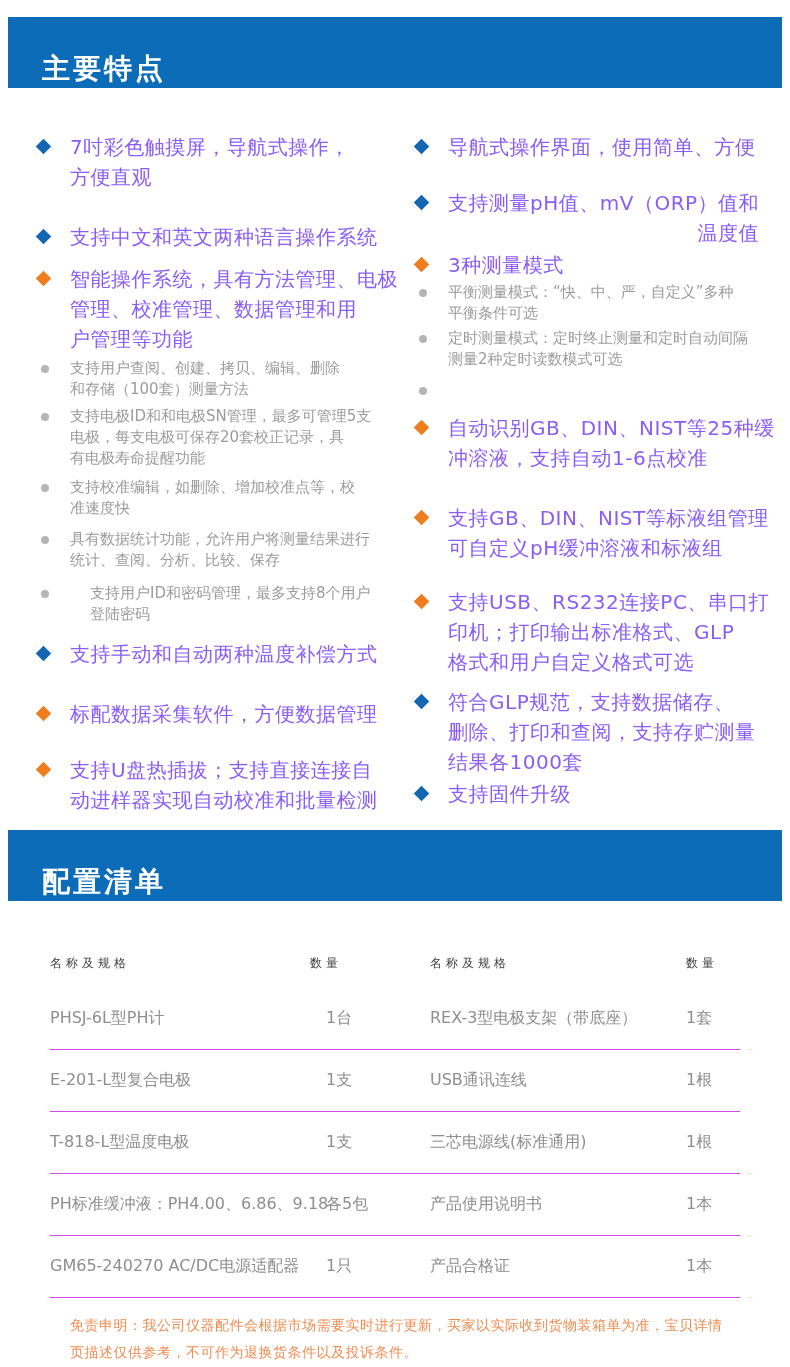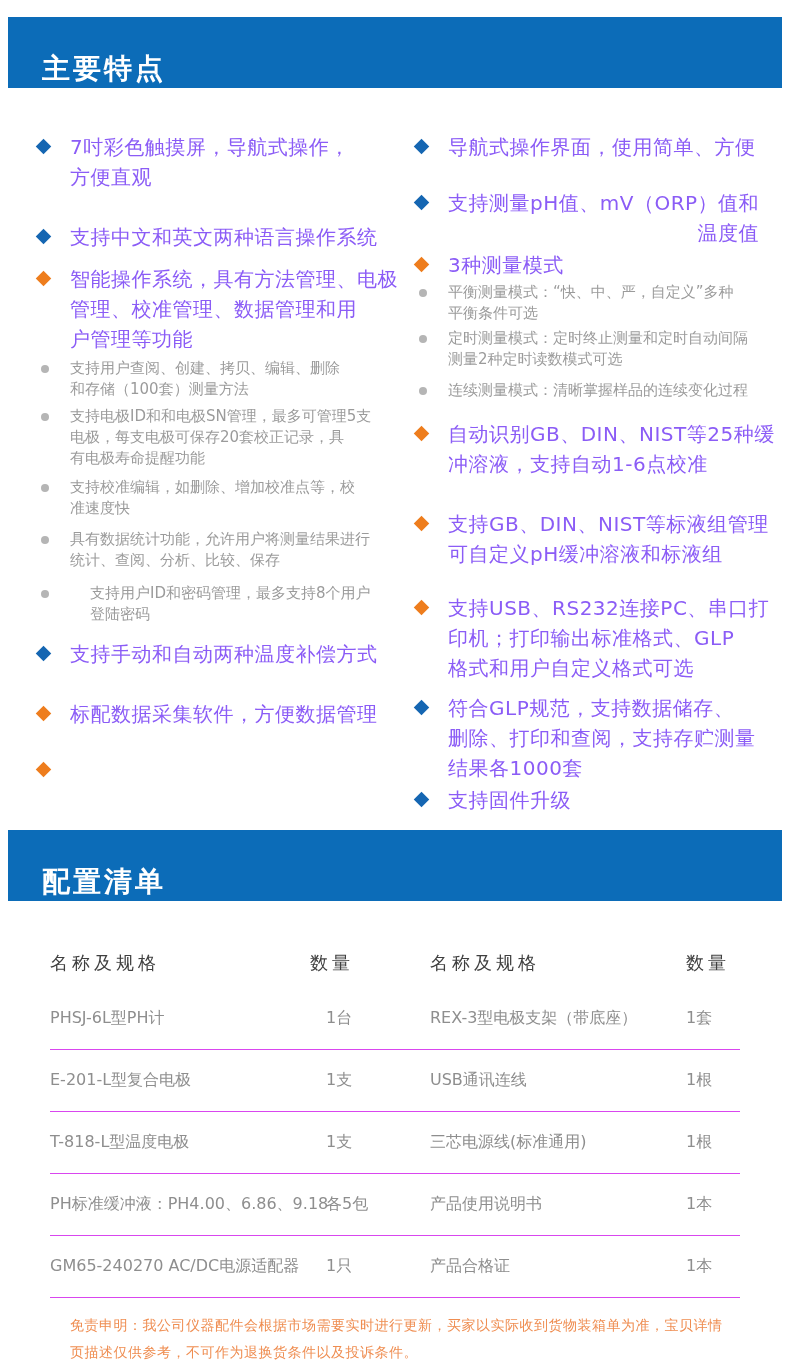--- a/index.html
+++ b/index.html
@@ -85,21 +85,21 @@
   #features-right .feature-item:nth-child(10) { margin-bottom: 2px;  }
   
   .packing { padding: 47px 50px 0 50px; }
   .prow {
     display: grid;
     grid-template-columns: 260px 110px 250px 70px;
     align-items: center;
   }
   .prow.header { height: 30px; margin-bottom: 10px; }
   .prow.header .pcell {
-    font-size: 18px;
+    font-size: 12px;
     color: #3f3f3f;
     letter-spacing: 4px;
     white-space: nowrap;
   }
   .prow.data {
     height: 62px;
     border-bottom: 1px solid #d946ef;
   }
   .pcell { white-space: nowrap; }
   .prow.data .pcell {
@@ -197,20 +197,22 @@
         <div class="feature-item main">
           <span class="bullet-box">
             <span class="diamond orange"></span>
           </span>
           <span class="ftext">标配数据采集软件，方便数据管理</span>
         </div>
         <div class="feature-item main">
           <span class="bullet-box">
             <span class="diamond orange"></span>
           </span>
+          <span class="ftext">支持U盘热插拔；支持直接连接自
+动进样器实现自动校准和批量检测</span>
         </div>
       </div>
     <div class="fcol-right" id="features-right">
         <div class="feature-item main">
           <span class="bullet-box">
             <span class="diamond blue"></span>
           </span>
           <span class="ftext">导航式操作界面，使用简单、方便</span>
         </div>
         <div class="feature-item main">
@@ -237,21 +239,20 @@
           <span class="bullet-box">
             <span class="dotb"></span>
           </span>
           <span class="ftext">定时测量模式：定时终止测量和定时自动间隔
 测量2种定时读数模式可选</span>
         </div>
         <div class="feature-item sub">
           <span class="bullet-box">
             <span class="dotb"></span>
           </span>
-          <span class="ftext">连续测量模式：清晰掌握样品的连续变化过程</span>
         </div>
         <div class="feature-item main">
           <span class="bullet-box">
             <span class="diamond orange"></span>
           </span>
           <span class="ftext">自动识别GB、DIN、NIST等25种缓
 冲溶液，支持自动1-6点校准</span>
         </div>
         <div class="feature-item main">
           <span class="bullet-box">

